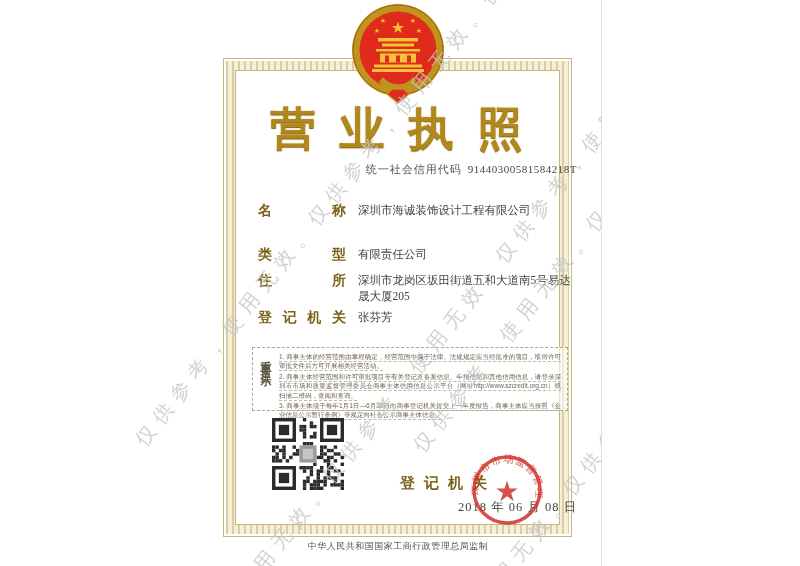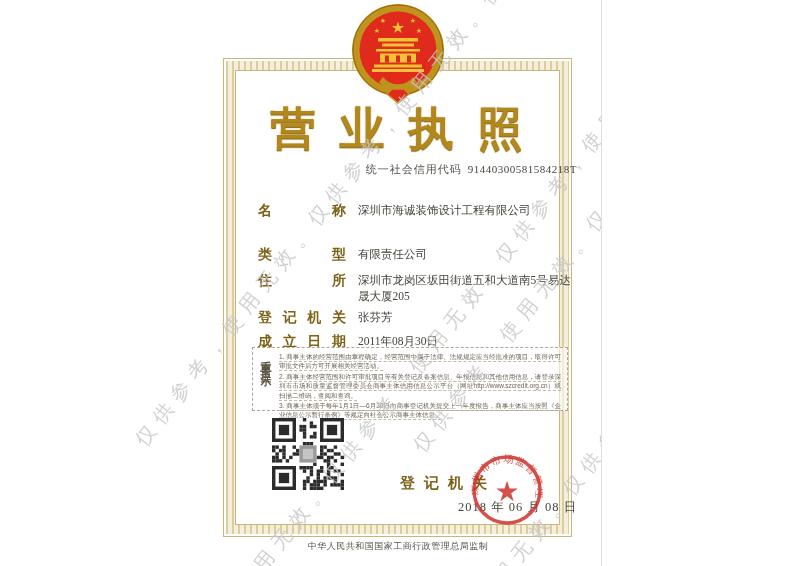--- a/index.html
+++ b/index.html
@@ -131,24 +131,20 @@
     <div class="flabel">类型</div>
     <div class="fvalue">有限责任公司</div>
   </div>
   <div class="frow mb5">
     <div class="flabel">住所</div>
     <div class="fvalue">深圳市龙岗区坂田街道五和大道南5号易达晟大厦205</div>
   </div>
   <div class="frow mb8">
     <div class="flabel">登记机关</div>
     <div class="fvalue">张芬芳</div>
-  </div>
-  <div class="frow">
-    <div class="flabel">成立日期</div>
-    <div class="fvalue">2011年08月30日</div>
   </div>
 </div>
 
 <div class="abs notes">
   <div class="nside">重要提示</div>
   <div class="nbody">
     <p class="nitem">1. 商事主体的经营范围由章程确定，经营范围中属于法律、法规规定应当经批准的项目，取得许可审批文件后方可开展相关经营活动。</p>
     <p class="nitem">2. 商事主体经营范围和许可审批项目等有关登记及备案信息、年报信息和其他信用信息，请登录深圳市市场和质量监督管理委员会商事主体信用信息公示平台（网址http://www.szcredit.org.cn）或扫描二维码，查阅和查询。</p>
     <p class="nitem">3. 商事主体须于每年1月1日—6月30日向商事登记机关提交上一年度报告，商事主体应当按照《企业信息公示暂行条例》等规定向社会公示商事主体信息。</p>
   </div>

